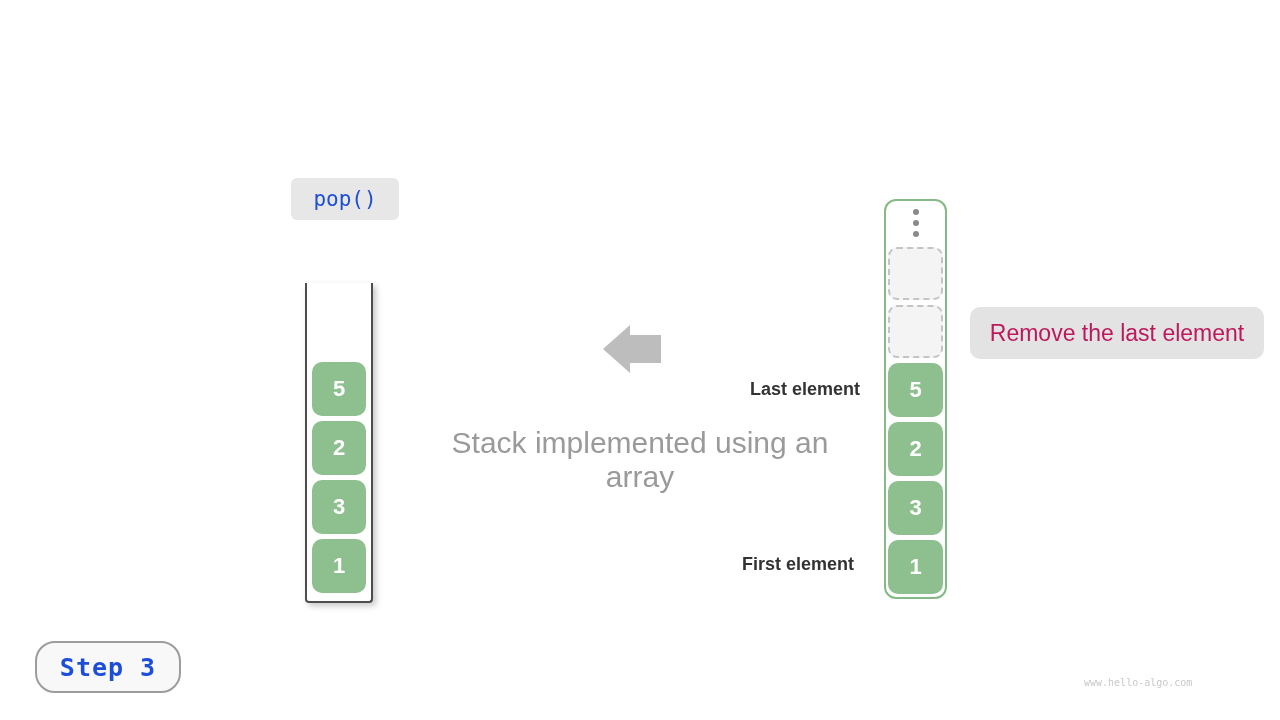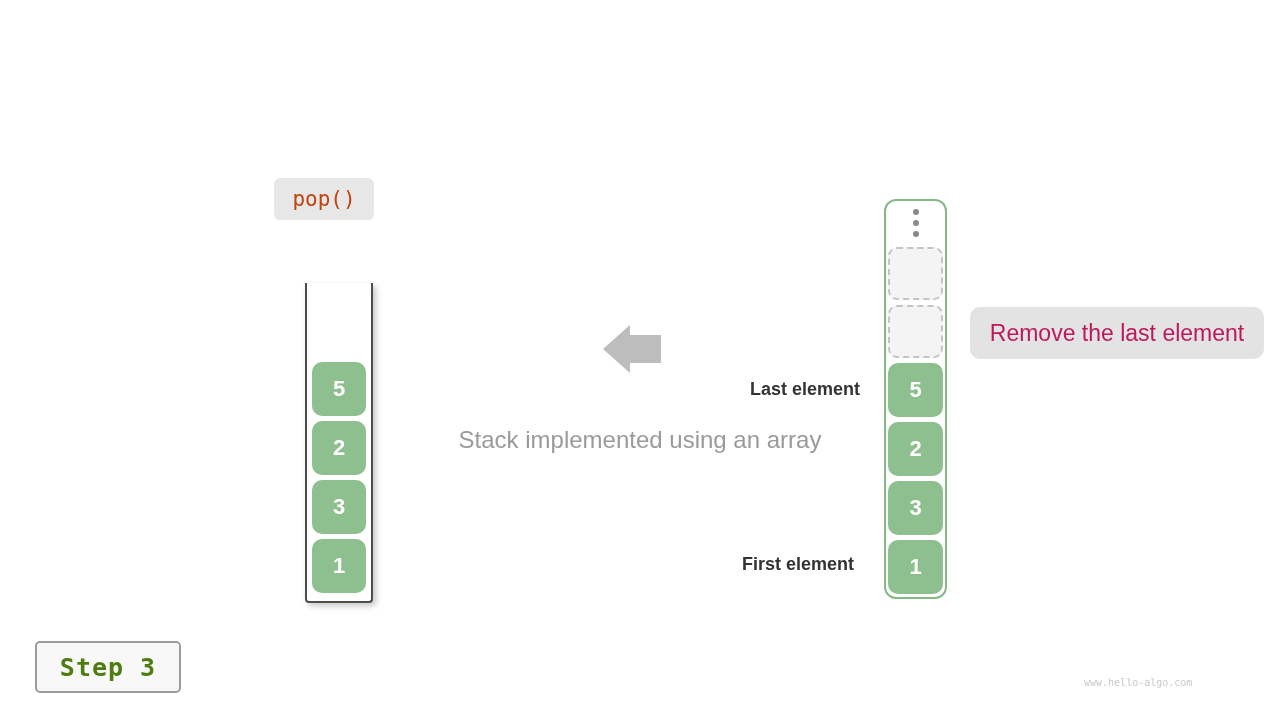--- a/index.html
+++ b/index.html
@@ -8,25 +8,25 @@
     width: 1280px;
     height: 720px;
     background: #ffffff;
     overflow: hidden;
     font-family: "Liberation Sans", sans-serif;
   }
   .abs { position: absolute; }
 
   
   .op-chip {
-    left: 274px; top: 178px; width: 100px; height: 42px;
+    left: 291px; top: 178px; width: 108px; height: 42px;
     background: #e7e7e7; border-radius: 6px;
     display: flex; align-items: center; justify-content: center;
     font-family: "DejaVu Sans Mono", "Liberation Mono", monospace;
-    font-size: 21px; color: #c2410c;
+    font-size: 21px; color: #1d4ed8;
   }
 
   
   .stack-container {
     left: 305px; top: 283px; width: 68px; height: 320px;
     background: #ffffff;
     border-left: 2px solid #4d4d4d;
     border-right: 2px solid #4d4d4d;
     border-bottom: 2px solid #4d4d4d;
     border-radius: 0 0 4px 4px;
@@ -68,37 +68,37 @@
 
   
   .bold-label {
     font-size: 18px; font-weight: bold; color: #333333;
     text-align: right;
   }
   .label-last { left: 640px; top: 379px; width: 220px; }
   .label-first { left: 634px; top: 554px; width: 220px; }
   .caption {
     left: 440px; top: 426px; width: 400px;
-    font-size: 24px; color: #9a9a9a; text-align: center;
+    font-size: 30px; color: #9a9a9a; text-align: center;
   }
   .note-chip {
     left: 970px; top: 307px; width: 294px; height: 52px;
     background: #e3e3e3; border-radius: 10px;
     display: flex; align-items: center; justify-content: center;
     font-size: 23px; color: #be185d;
   }
 
   
   .step-badge {
     left: 35px; top: 641px; width: 146px; height: 52px;
-    background: #f8f8f8; border: 2px solid #9c9c9c; border-radius: 5px;
+    background: #f8f8f8; border: 2px solid #9c9c9c; border-radius: 20px;
     box-sizing: border-box;
     display: flex; align-items: center; justify-content: center;
     font-family: "DejaVu Sans Mono", "Liberation Mono", monospace;
-    font-size: 25px; font-weight: bold; color: #4d7c0f; letter-spacing: 1px;
+    font-size: 25px; font-weight: bold; color: #1d4ed8; letter-spacing: 1px;
   }
 
   
   .watermark {
     left: 1084px; top: 677px;
     font-family: "DejaVu Sans Mono", "Liberation Mono", monospace;
     font-size: 10px; color: #c9c9c9;
   }
 </style>
 </head>

